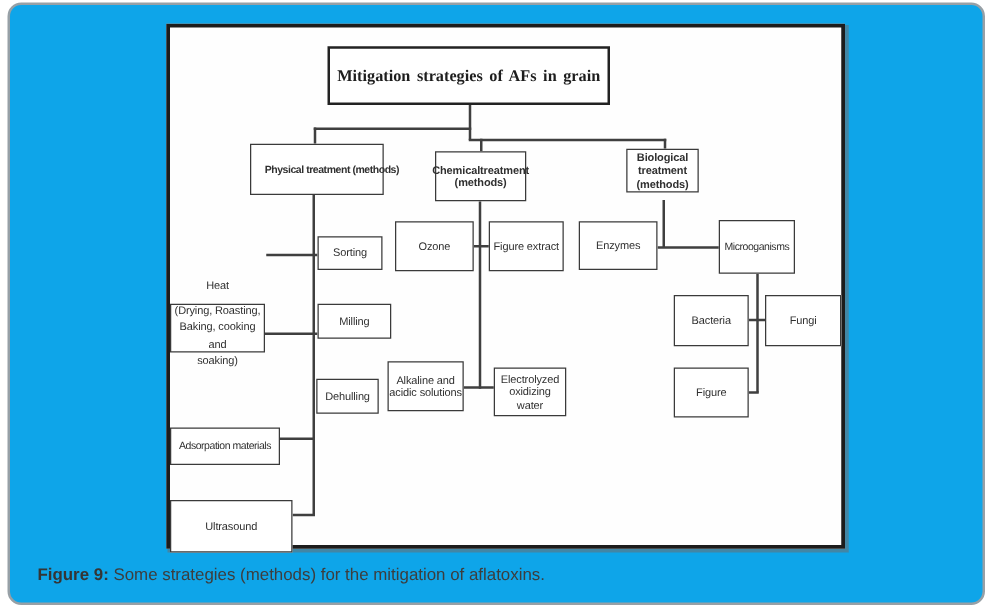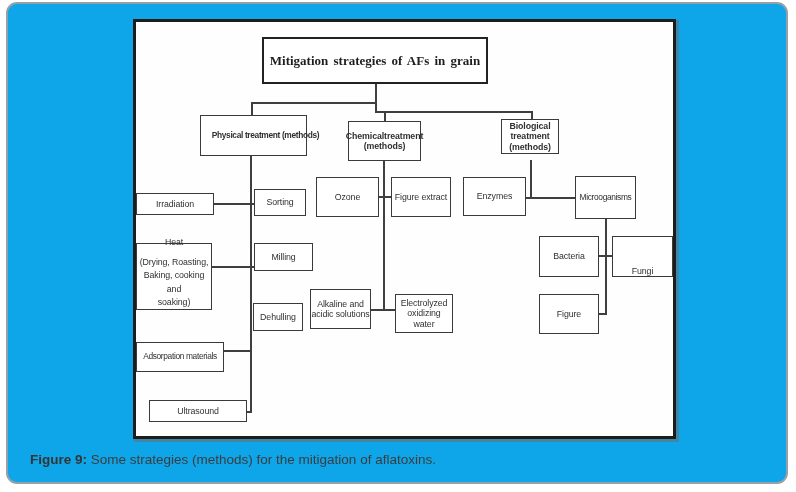--- a/index.html
+++ b/index.html
@@ -117,35 +117,32 @@
         </div>
       </div>
       <div class="node hdr" style="left:365px;top:97px;width:58px;height:35px;">
         <div>
           <span class="blk">Biological</span>
           <span class="blk">treatment</span>
           <span class="blk">(methods)</span>
         </div>
       </div>
 
-      <div class="node" style="left:0px;top:171px;width:78px;height:22px;">
-        <span>Irradiation</span>
-      </div>
-      <div class="node" style="left:0px;top:221px;width:76px;height:67px;">
+      <div class="node" style="left:0px;top:221px;width:76px;height:39px;">
         <div class="heat-text">
           <span class="blk l0">Heat</span>
           <span class="blk">(Drying, Roasting,</span>
           <span class="blk">Baking, cooking and</span>
           <span class="blk">soaking)</span>
         </div>
       </div>
       <div class="node" style="left:0px;top:320px;width:88px;height:30px;">
         <span class="nowrap">Adsorpation materials</span>
       </div>
-      <div class="node" style="left:13px;top:378px;width:98px;height:22px;">
+      <div class="node" style="left:0px;top:378px;width:98px;height:42px;">
         <span>Ultrasound</span>
       </div>
       <div class="node" style="left:118px;top:167px;width:52px;height:27px;">
         <span>Sorting</span>
       </div>
       <div class="node" style="left:118px;top:221px;width:59px;height:28px;">
         <span>Milling</span>
       </div>
       <div class="node" style="left:117px;top:281px;width:50px;height:28px;">
         <span>Dehulling</span>
@@ -172,21 +169,21 @@
           <span class="blk">Electrolyzed</span>
           <span class="blk">oxidizing water</span>
         </div>
       </div>
       <div class="node" style="left:439px;top:154px;width:61px;height:43px;">
         <span class="nowrap">Microoganisms</span>
       </div>
       <div class="node" style="left:403px;top:214px;width:60px;height:41px;">
         <span>Bacteria</span>
       </div>
-      <div class="node" style="left:476px;top:214px;width:61px;height:41px;align-items:flex-end;">
+      <div class="node" style="left:476px;top:214px;width:61px;height:41px;">
         <span>Fungi</span>
       </div>
       <div class="node" style="left:403px;top:272px;width:60px;height:40px;">
         <span>Figure</span>
       </div>
 
     </div>
 
     <div class="caption">
       <b>Figure 9:</b><span> Some strategies (methods) for the mitigation of aflatoxins.</span>

